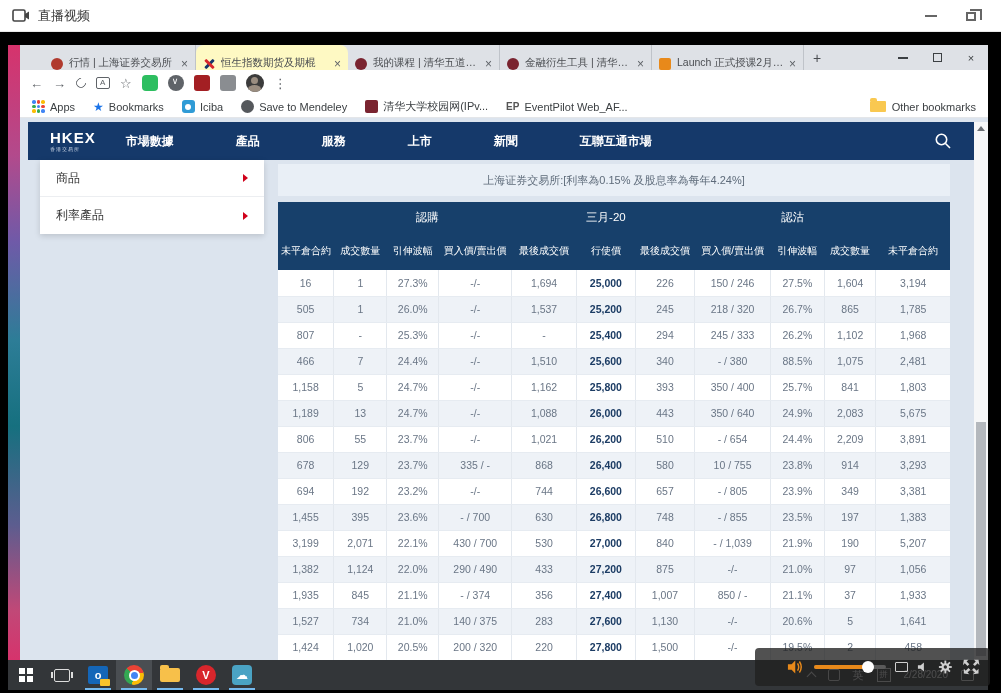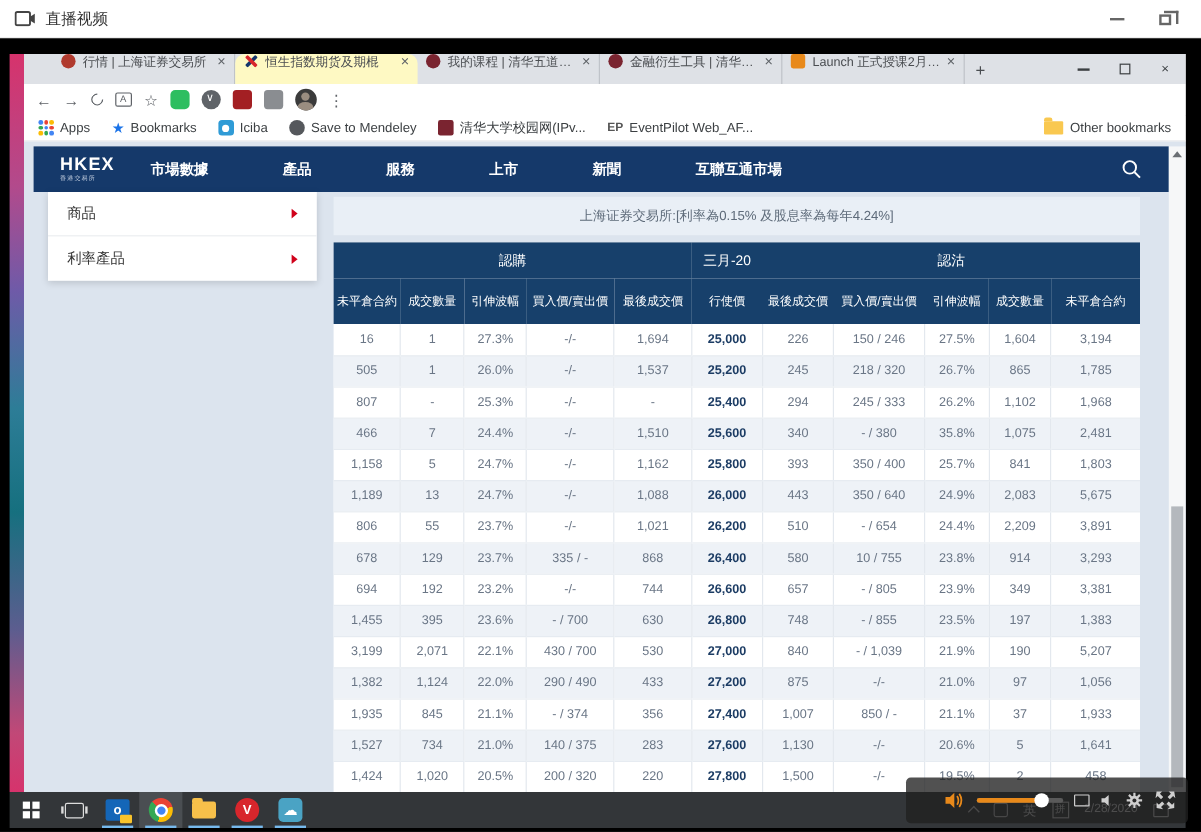--- a/index.html
+++ b/index.html
@@ -17,21 +17,21 @@
 
   .video { position:absolute; left:0; top:32px; width:1001px; height:661px; background:#000; }
   .wallpaper { position:absolute; left:8px; top:13px; width:12px; height:615px;
     background:linear-gradient(180deg,#d6336c 0%,#b24a8c 18%,#6f5aa8 32%,#2d7d97 48%,#16707f 62%,#5c5d8f 78%,#c14877 92%,#d6336c 100%); }
 
   
   .browser { position:absolute; left:20px; top:13px; width:968px; height:615px; background:#fff; }
 
   .tabstrip { position:relative; height:25px; background:#dee1e6; display:flex; align-items:flex-end; padding-left:24px; }
   .tabs { display:flex; height:25px; }
-  .tab { display:flex; align-items:flex-start; width:152px; height:25px; padding:0 7px; font-size:10.5px; color:#4a4d51; position:relative; }
+  .tab { display:flex; align-items:flex-end; width:152px; height:25px; padding:0 7px; font-size:10.5px; color:#4a4d51; position:relative; }
   .tab:not(.active) { border-right:1px solid #bfc3c9; }
   .tab.active { background:#fef9c3; border-radius:8px 8px 0 0; border-right:none; }
   .tablabel { flex:1; white-space:nowrap; overflow:hidden; text-overflow:ellipsis; }
   .tabclose { color:#5f6368; font-size:12px; margin-left:5px; line-height:1; }
   .fav { width:12px; height:12px; border-radius:50%; margin-right:6px; flex:none; position:relative; }
   .fav-sse { background:#b03a2e; }
   .fav-pbcsf { background:#7a2430; }
   .fav-launch { background:#e8891a; border-radius:2px; }
   .fav-hkex { background:transparent; border-radius:0; }
   .fav-hkex::before { content:""; position:absolute; left:5px; top:0; width:3px; height:12px; background:#15366b; transform:rotate(45deg); border-radius:1px; }
@@ -369,21 +369,21 @@
               </tr>
               <tr>
                 <td>466</td>
                 <td>7</td>
                 <td>24.4%</td>
                 <td>-/-</td>
                 <td>1,510</td>
                 <td class="strike">25,600</td>
                 <td>340</td>
                 <td>- / 380</td>
-                <td>35.8%</td>
+                <td>88.5%</td>
                 <td>1,075</td>
                 <td>2,481</td>
               </tr>
               <tr>
                 <td>1,158</td>
                 <td>5</td>
                 <td>24.7%</td>
                 <td>-/-</td>
                 <td>1,162</td>
                 <td class="strike">25,800</td>

